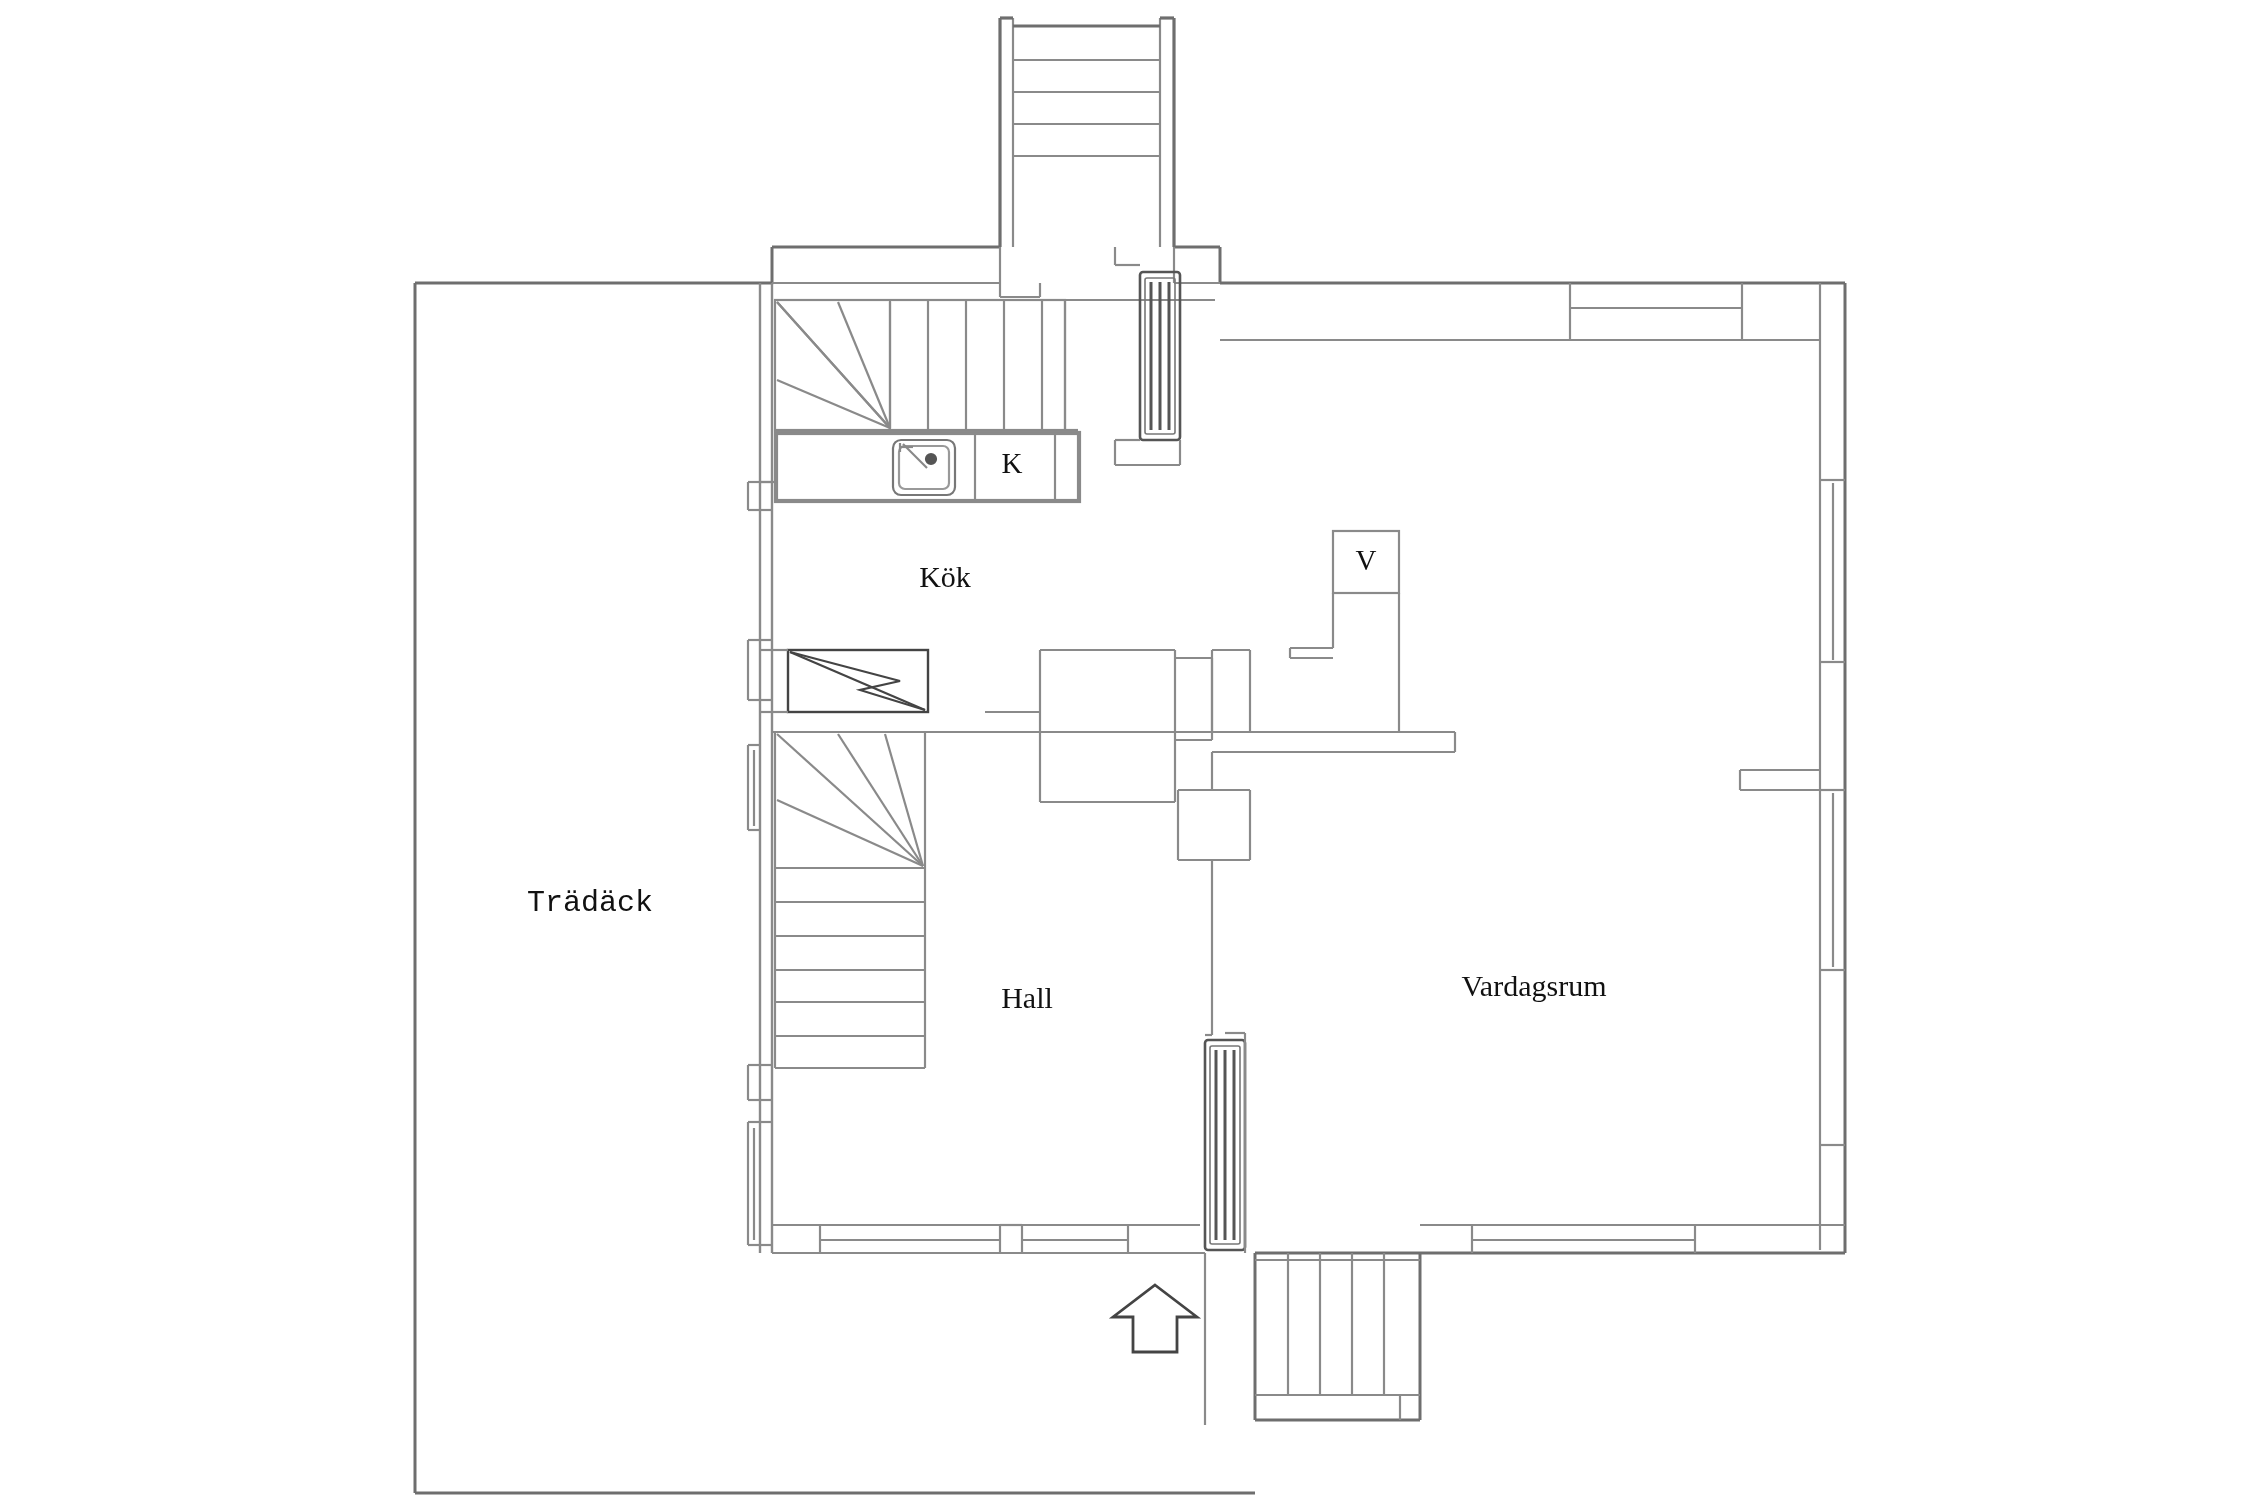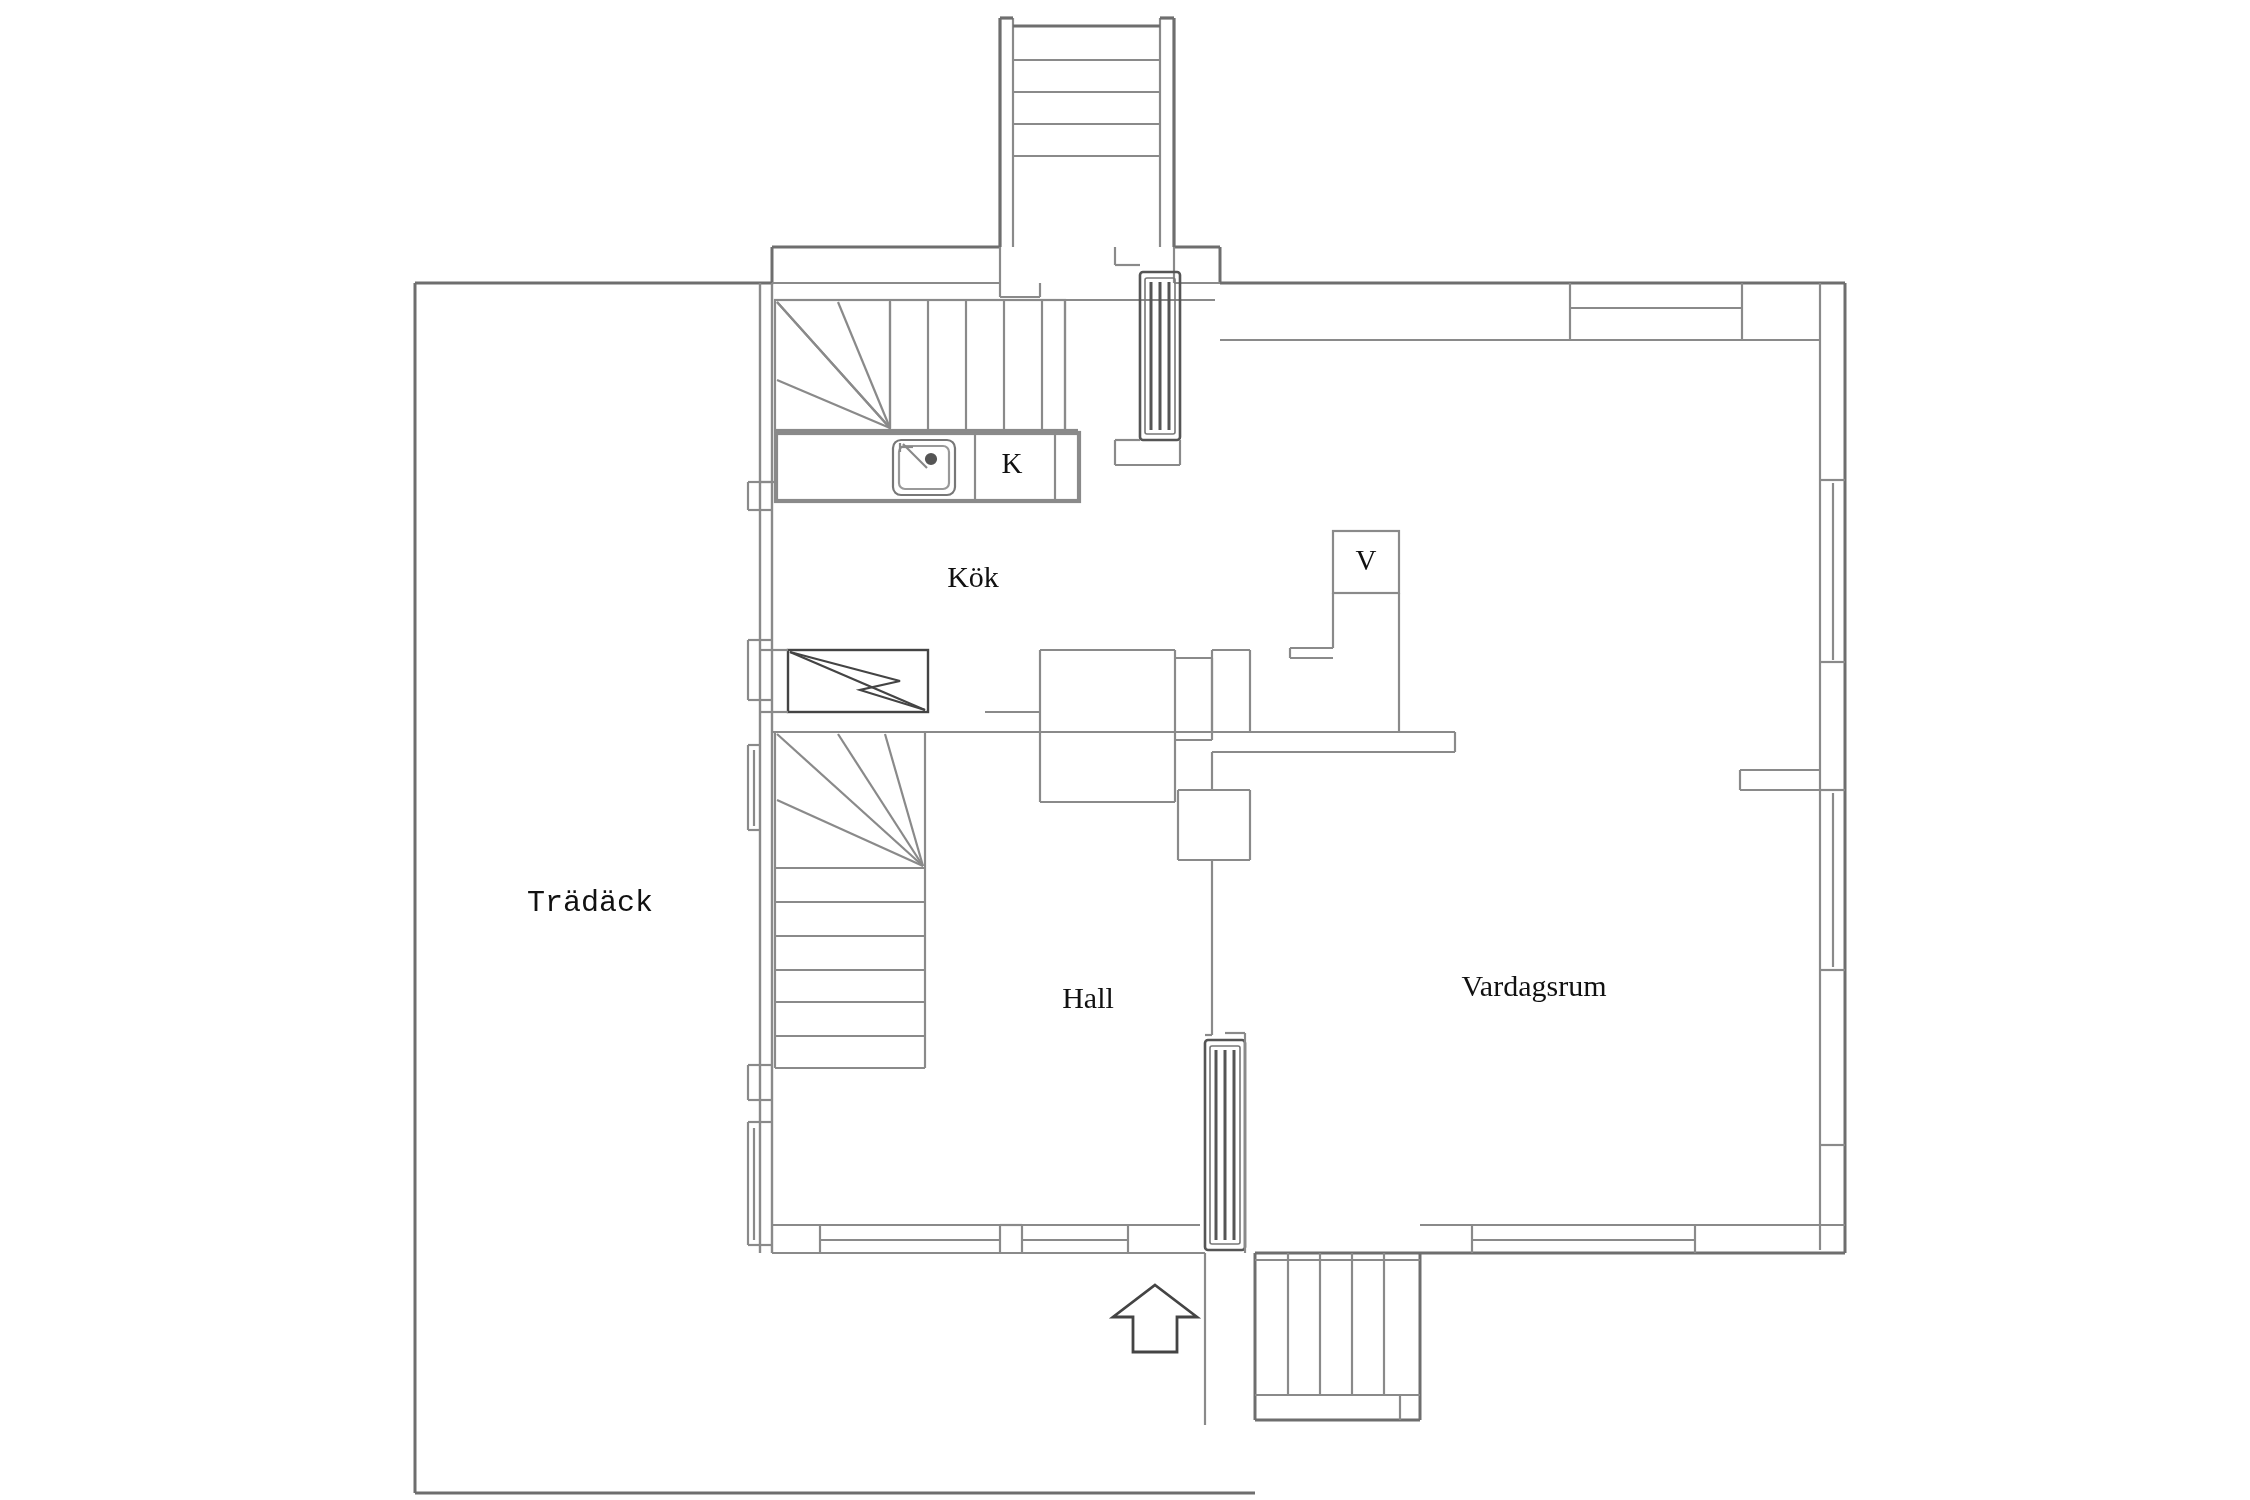--- a/index.html
+++ b/index.html
@@ -361,23 +361,23 @@
 
       <g stroke="#444444" stroke-width="2.8">
         <path d="M1155 1285 L1197 1317 L1177 1317 L1177 1352 L1133 1352 L1133 1317 L1113 1317 Z"></path>
       </g>
 
     </g>
   </svg>
 
   <div class="room-label lbl-room" style="left:590px; top:903px;font-family:Liberation Mono, monospace;">Trädäck</div>
 
-  <div class="room-label lbl-room" style="left:973px; top:577px;">Kök</div>
-
-  <div class="room-label lbl-room" style="left:1088px; top:998px;">Hall</div>
+  <div class="room-label lbl-room" style="left:945px; top:577px;">Kök</div>
+
+  <div class="room-label lbl-room" style="left:1027px; top:998px;">Hall</div>
 
   <div class="room-label lbl-room" style="left:1534px; top:986px;text-align:center;">Vardagsrum</div>
 
   <div class="room-label lbl-appl" style="left:1012px; top:463px;">K</div>
 
   <div class="room-label lbl-appl" style="left:1366px; top:560px;">V</div>
 
 </div>
 
 </body></html>

